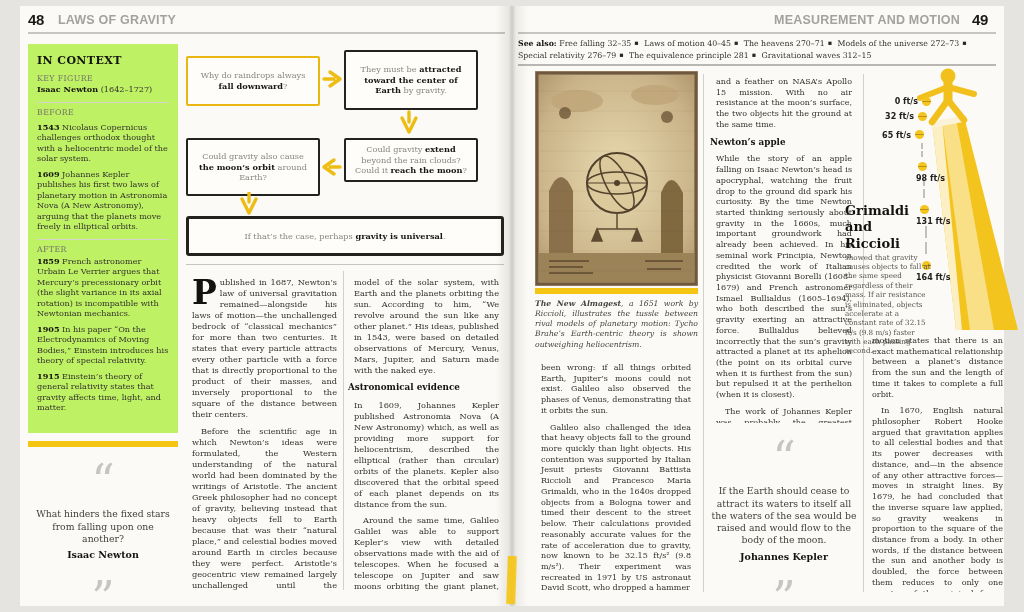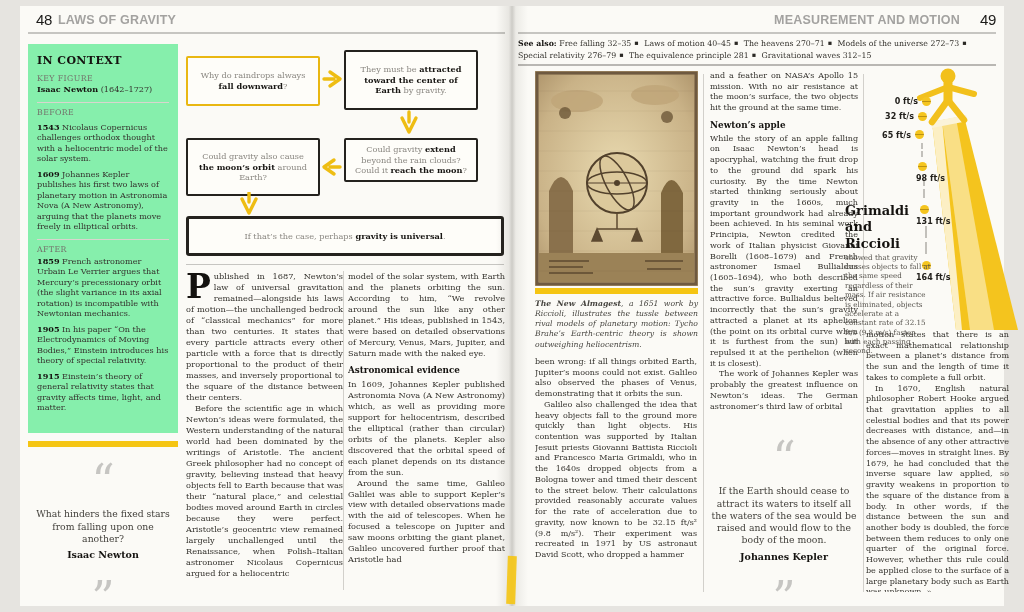--- a/index.html
+++ b/index.html
@@ -3,44 +3,44 @@
 <meta charset="utf-8">
 <style>
   * { box-sizing: border-box; margin: 0; padding: 0; }
   html,body { width:1024px; height:612px; }
   body { background:#e6e4e0; font-family:"DejaVu Serif", serif; overflow:hidden; }
   .spread { position:relative; width:1024px; height:612px; }
   .abs { position:absolute; }
   .page { background:#fbfaf6; }
 
   
-  .pgnum { font-family:"Liberation Sans", sans-serif; font-weight:normal; font-size:15px; color:#1b1a18; letter-spacing:-0.3px;margin-left:8px;}
+  .pgnum { font-family:"Liberation Sans", sans-serif; font-weight:bold; font-size:15px; color:#1b1a18; letter-spacing:-0.3px;}
   .chap  { font-family:"Liberation Sans", sans-serif; font-weight:bold; font-size:12.5px; color:#a3a2a0; letter-spacing:0.2px;}
   .hrule { background:#c6c5c1; }
 
   
-  .icbox { background:#86efac; padding:10px 9px; }
+  .icbox { background:#bef264; padding:10px 9px; }
   .ic-title { font-weight:bold; font-size:11px; color:#14120f; letter-spacing:0.4px; margin-bottom:7px;}
   .ic-label { font-size:7.8px; color:#73706a; letter-spacing:0.4px; margin-top:2px;}
   .ic-line  { font-size:8.1px; line-height:1.3; color:#34322d; margin-top:1px;}
   .ic-item  { font-size:8.1px; line-height:1.3; color:#34322d; margin-top:5px;}
   .ic-year  { font-weight:bold; color:#14120f; }
   .ic-div   { border-top:1px solid #d9d5ce; margin:7px 0 5px; }
 
   
   .flowbox { position:absolute; background:#fefdf9; border:2.5px solid #24221e; border-radius:2px;
              display:flex; align-items:center; justify-content:center; text-align:center;
              font-size:8.2px; line-height:1.32; color:#8a8781; padding:3px 6px;}
   .flowbox b { color:#181613; }
   .yborder { border-color:#e9b712; }
   .pill { border-radius:3px; }
 
   
   .coltext { font-size:8.2px; line-height:1.34; color:#34322d; text-align:justify; overflow:hidden;}
-  .coltext p { margin:0; }
+  .coltext p { margin:6px; }
   .coltext p.cont { text-indent:9px; }
   .subhead { font-weight:bold; font-size:8.8px; color:#14120f; text-align:left; margin:6px 0 2px;}
   .dropcap { float:left; font-size:33px; line-height:27px; font-weight:bold; color:#14120f; padding:2px 3px 0 0;}
   .vrule { background:#d2d0cb; width:1px; }
 
   
   .pq { text-align:center; }
   .pq-mark { font-size:46px; line-height:0.55; color:#c6c5c2; font-family:"DejaVu Serif", serif; display:block;}
   .pq-text { font-size:9.3px; line-height:1.32; color:#413f3a; margin:4px 2px;}
   .pq-attr { font-size:9.5px; font-weight:bold; color:#14120f; margin-top:1px;}

